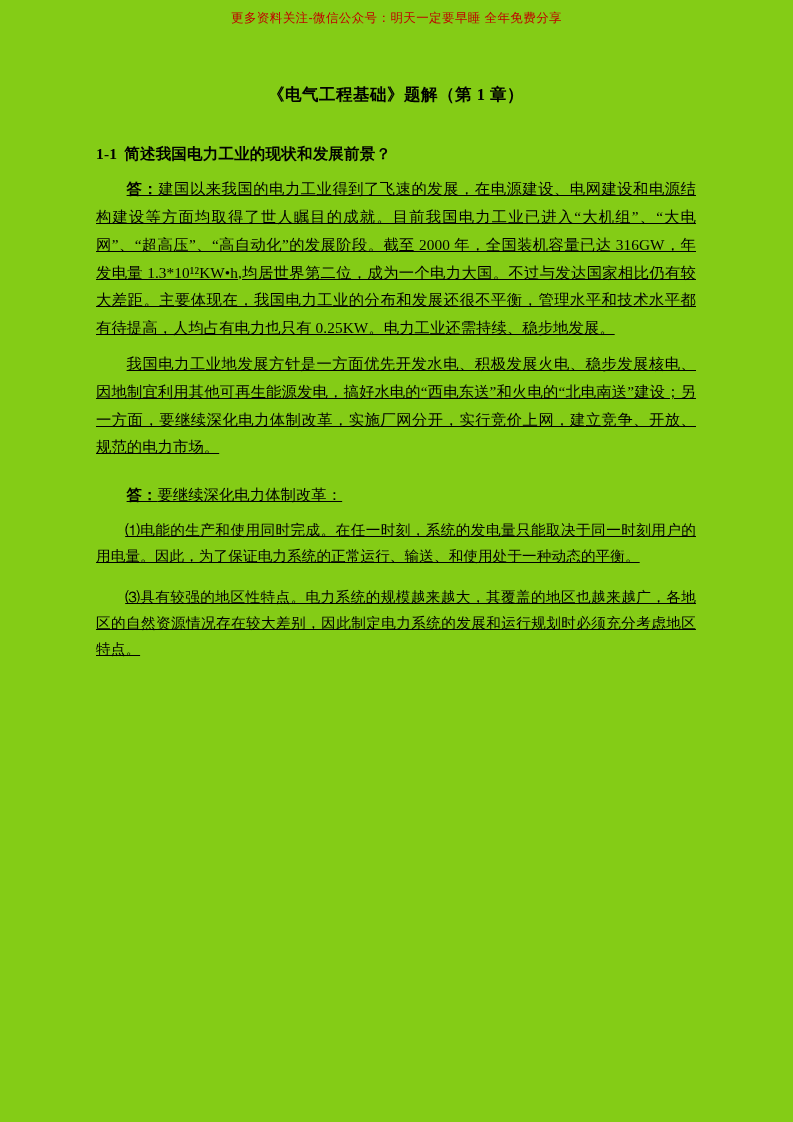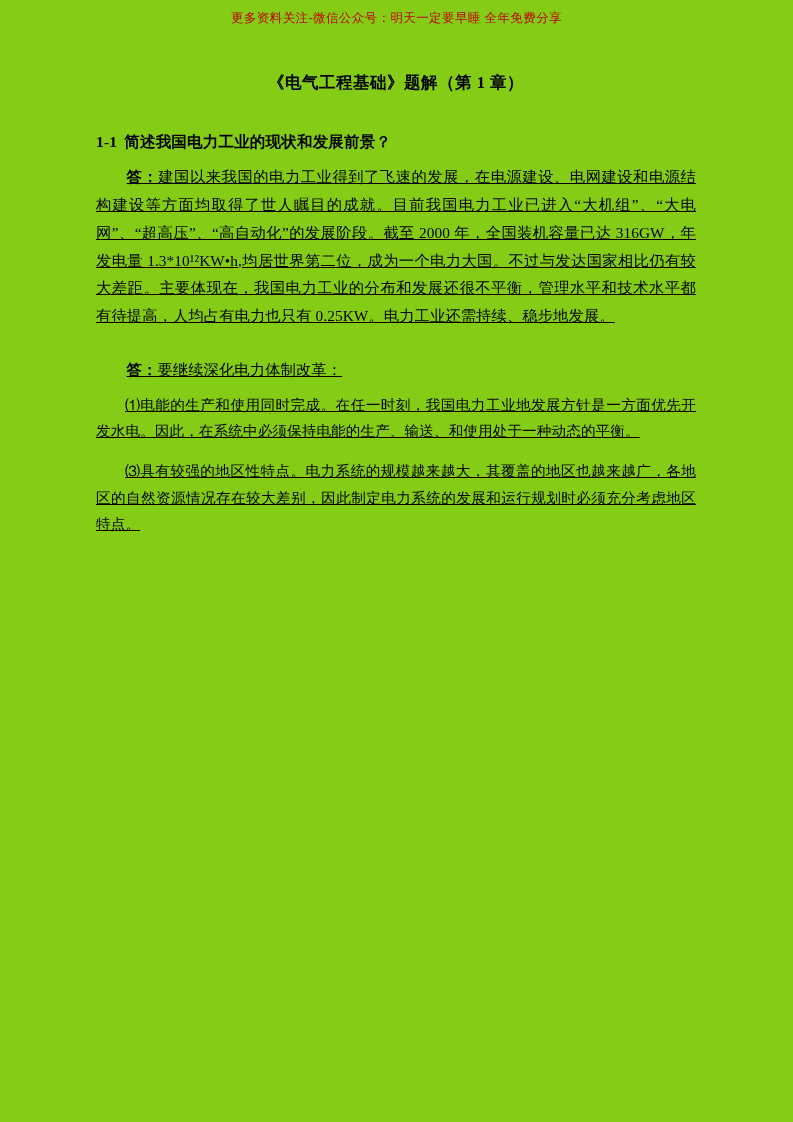--- a/index.html
+++ b/index.html
@@ -33,21 +33,21 @@
   .content {
     position: absolute;
     top: 72px;
     left: 96px;
     width: 600px;
   }
   .doc-title {
     text-align: center;
     font-size: 16.5px;
     font-weight: bold;
-    margin: 0 0 36px 0;
+    margin: 12px 0 36px 0;
     letter-spacing: 0.5px;
   }
   .q-head {
     font-size: 15.5px;
     font-weight: bold;
     margin: 0 0 9px 0;
     line-height: 1.55;
     letter-spacing: 0.2px;
   }
   .q-head .qnum {
@@ -86,28 +86,29 @@
     <h1 class="doc-title">《电气工程基础》题解（第 1 章）</h1>
 
     <div class="q-head">
       <span class="qnum">1-1</span><span>简述我国电力工业的现状和发展前景？</span>
     </div>
 
     <p class="para">
       <span class="ans-label">答：</span><span>建国以来我国的电力工业得到了飞速的发展，在电源建设、电网建设和电源结构建设等方面均取得了世人瞩目的成就。目前我国电力工业已进入“大机组”、“大电网”、“超高压”、“高自动化”的发展阶段。截至 2000 年，全国装机容量已达 316GW，年发电量 1.3*10¹²KW•h,均居世界第二位，成为一个电力大国。不过与发达国家相比仍有较大差距。主要体现在，我国电力工业的分布和发展还很不平衡，管理水平和技术水平都有待提高，人均占有电力也只有 0.25KW。电力工业还需持续、稳步地发展。</span>
     </p>
     <div class="gap-sm"></div>
+    <p class="para">我国电力工业地发展方针是一方面优先开发水电、积极发展火电、稳步发展核电、因地制宜利用其他可再生能源发电，搞好水电的“西电东送”和火电的“北电南送”建设；另一方面，要继续深化电力体制改革，实施厂网分开，实行竞价上网，建立竞争、开放、规范的电力市场。</p>
     <div class="gap-sm"></div>
 
     <div class="gap-md"></div>
 
 
     <p class="para">
       <span class="ans-label">答：</span><span>要继续深化电力体制改革：</span>
     </p>
     <div class="gap-sm"></div>
-    <p class="para small">⑴电能的生产和使用同时完成。在任一时刻，我国电力工业地发展方针是一方面优先开发水电。因此，在系统中必须保持电能的生产、输送、和使用处于一种动态的平衡。</p>
+    <p class="para small">⑴电能的生产和使用同时完成。在任一时刻，系统的发电量只能取决于同一时刻用户的用电量。因此，为了保证电力系统的正常运行、输送、和使用处于一种动态的平衡。</p>
     <div class="gap-sm"></div>
     <div class="gap-sm"></div>
     <p class="para small">⑶具有较强的地区性特点。电力系统的规模越来越大，其覆盖的地区也越来越广，各地区的自然资源情况存在较大差别，因此制定电力系统的发展和运行规划时必须充分考虑地区特点。</p>
 
   </div>
 </div>
 
 </body></html>

